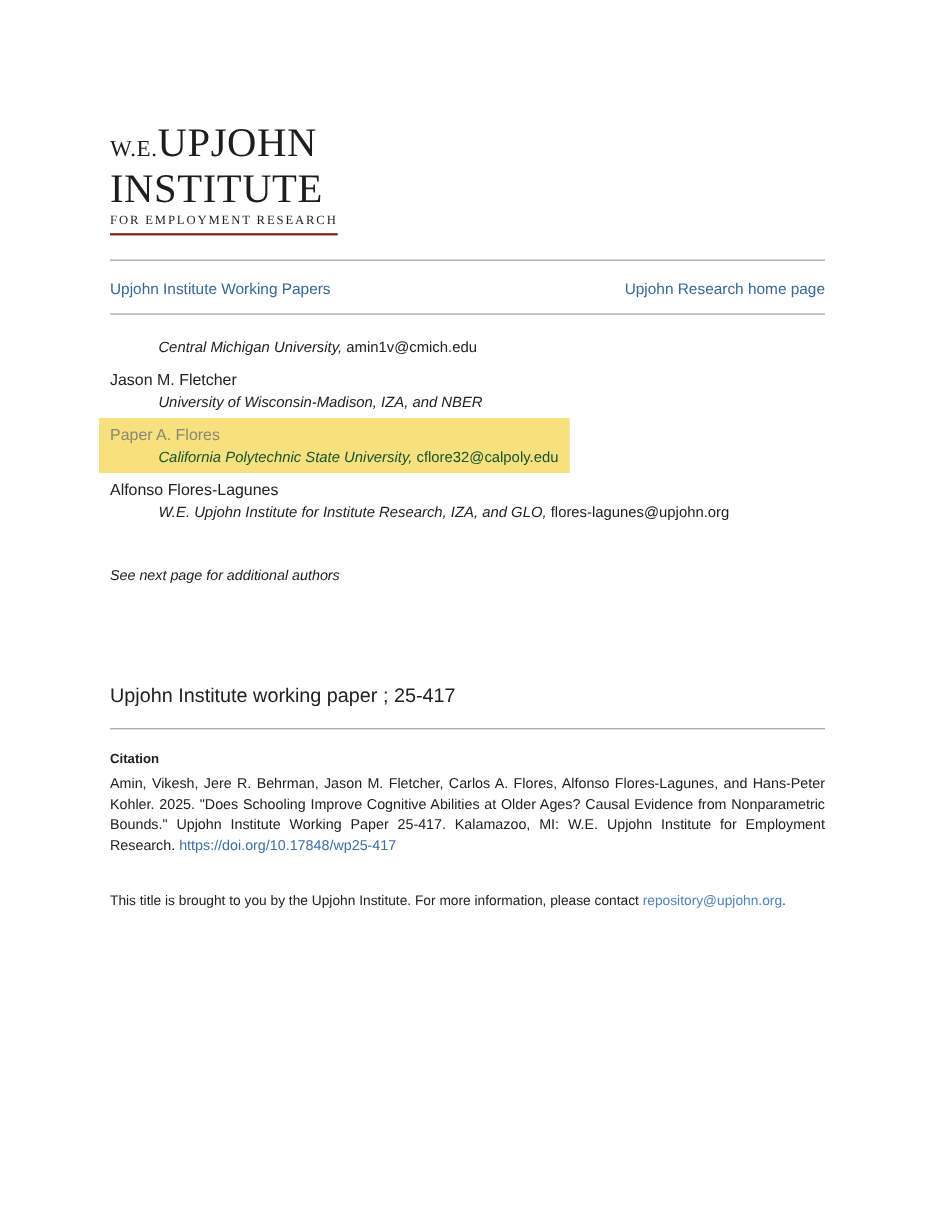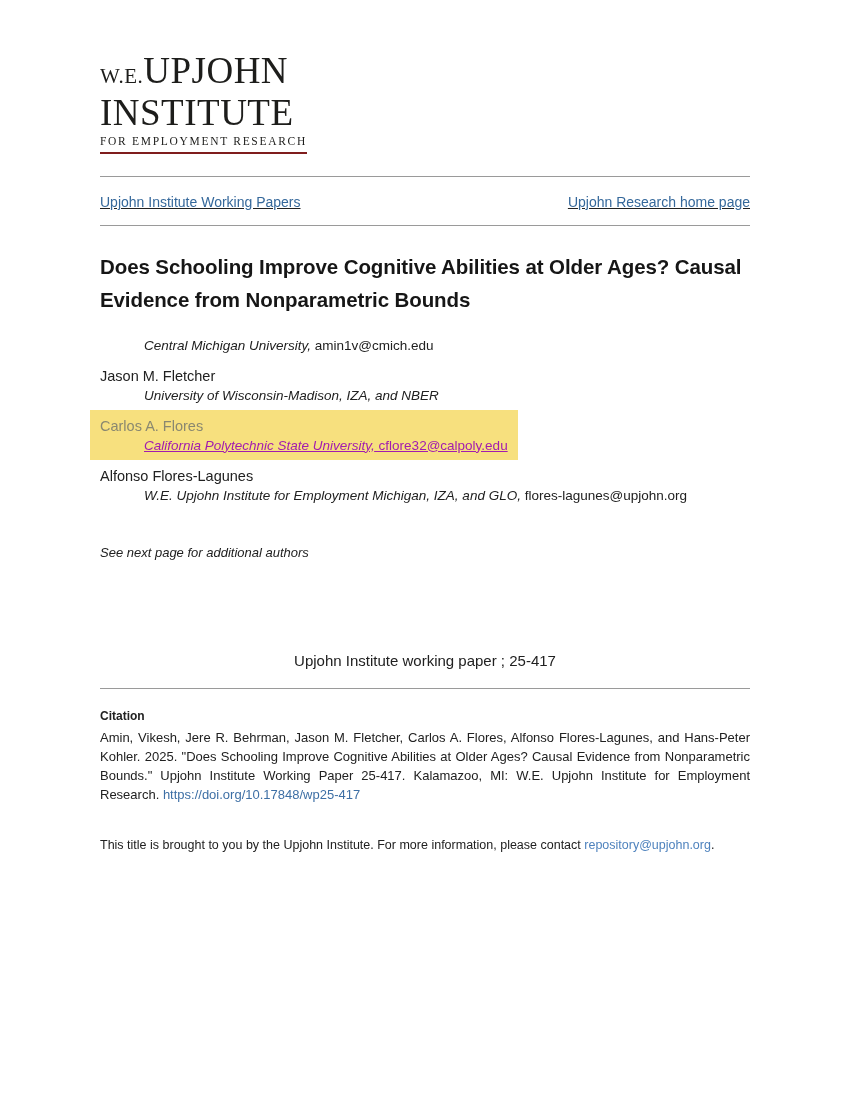--- a/index.html
+++ b/index.html
@@ -10,61 +10,61 @@
     --text:#212121;
     --rule:#9a9a9a;
     --logo-ink:#1d1d1b;
   }
   html,body{margin:0;padding:0;background:#ffffff;}
   body{
     width:850px;height:1100px;overflow:hidden;
     font-family:"Liberation Sans",sans-serif;color:var(--text);
     -webkit-font-smoothing:antialiased;
   }
-  .page{padding:52px 100px 0 100px;width:650px;}
+  .page{padding:112px 100px 0 100px;width:650px;}
 
   
   .logo{font-family:"Liberation Serif",serif;color:var(--logo-ink);line-height:1;}
   .logo-line1 .we{font-size:21px;letter-spacing:.5px;}
   .logo-line1 .upjohn{font-size:37px;letter-spacing:.5px;}
   .logo-line2{font-size:37px;letter-spacing:.5px;margin-top:5px;}
   .logo-tagline{
     display:inline-block;font-size:11.5px;letter-spacing:1.7px;
     margin-top:5px;padding-bottom:4px;border-bottom:2px solid #7f1d1d;
   }
 
   .rule{border:none;border-top:1px solid var(--rule);margin:0;}
   .rule-top{margin-top:22px;}
 
-  .nav-row{display:flex;justify-content:space-between;align-items:center;padding:17px 0 15px 0;font-size:14px;text-decoration:underline;}
+  .nav-row{display:flex;justify-content:space-between;align-items:center;padding:17px 0 15px 0;font-size:14px;}
   a{text-decoration:none;}
   .nav-link{color:var(--link);}
 
   .pub-date{margin-top:21px;font-size:13.5px;}
 
   .title{margin-top:24px;font-size:20.5px;font-weight:700;line-height:33px;letter-spacing:-.1px;color:#161616;}
   .title div{white-space:nowrap;}
 
   .authors{margin-top:22px;}
   .author{margin:0 0 15px 0;}
   .author-name{font-size:14.5px;margin-bottom:4px;}
   .author-aff{font-size:13.5px;}
   .aff-italic{font-style:italic;margin-left:44px;}
   .author.highlighted{
     background:var(--highlight);
     display:table;
     padding:8px 10px 7px 10px;
     margin:-8px 0 8px -10px;
   }
   .author.highlighted .author-name{color:#8a8870;}
-  .author.highlighted .author-aff{color:#a21caf;text-decoration:underline;}
+  .author.highlighted .author-aff{color:#14532d;}
 
   .see-next{margin-top:42px;font-size:13px;font-style:italic;}
 
-  .series-line{margin-top:92px;font-size:15px;text-align:center;}
+  .series-line{margin-top:92px;font-size:18px;}
 
   .rule-citation{margin-top:19px;}
 
   .citation-heading{margin-top:20px;font-size:12px;font-weight:700;}
   .citation-body{margin-top:5px;font-size:13px;line-height:19px;text-align:justify;}
   .doi-link{color:var(--doi-link);}
 
   .footer-note{margin-top:34px;font-size:12.5px;}
   .footer-link{color:var(--footer-link);}
 </style>
@@ -82,40 +82,36 @@
   <hr class="rule rule-top">
 
   <div class="nav-row">
     <a href="#" class="nav-link">Upjohn Institute Working Papers</a>
     <a href="#" class="nav-link">Upjohn Research home page</a>
   </div>
 
   <hr class="rule">
 
 
-  <div class="title">
-      <div>Does Schooling Improve Cognitive Abilities at Older Ages? Causal</div>
-      <div>Evidence from Nonparametric Bounds</div>
-    </div>
 
   <div class="authors">
       <div class="author">
         <div class="author-aff"><span class="aff-italic">Central Michigan University,</span><span class="aff-email"> amin1v@cmich.edu</span></div>
       </div>
       <div class="author">
         <div class="author-name">Jason M. Fletcher</div>
         <div class="author-aff"><span class="aff-italic">University of Wisconsin-Madison, IZA, and NBER</span></div>
       </div>
       <div class="author highlighted">
-        <div class="author-name">Carlos A. Flores</div>
+        <div class="author-name">Paper A. Flores</div>
         <div class="author-aff"><span class="aff-italic">California Polytechnic State University,</span><span class="aff-email"> cflore32@calpoly.edu</span></div>
       </div>
       <div class="author">
         <div class="author-name">Alfonso Flores-Lagunes</div>
-        <div class="author-aff"><span class="aff-italic">W.E. Upjohn Institute for Employment Michigan, IZA, and GLO,</span><span class="aff-email"> flores-lagunes@upjohn.org</span></div>
+        <div class="author-aff"><span class="aff-italic">W.E. Upjohn Institute for Institute Research, IZA, and GLO,</span><span class="aff-email"> flores-lagunes@upjohn.org</span></div>
       </div>
     </div>
 
   <div class="see-next">See next page for additional authors</div>
 
   <div class="series-line">Upjohn Institute working paper ; 25-417</div>
 
   <hr class="rule rule-citation">
 
   <div class="citation-heading">Citation</div>

